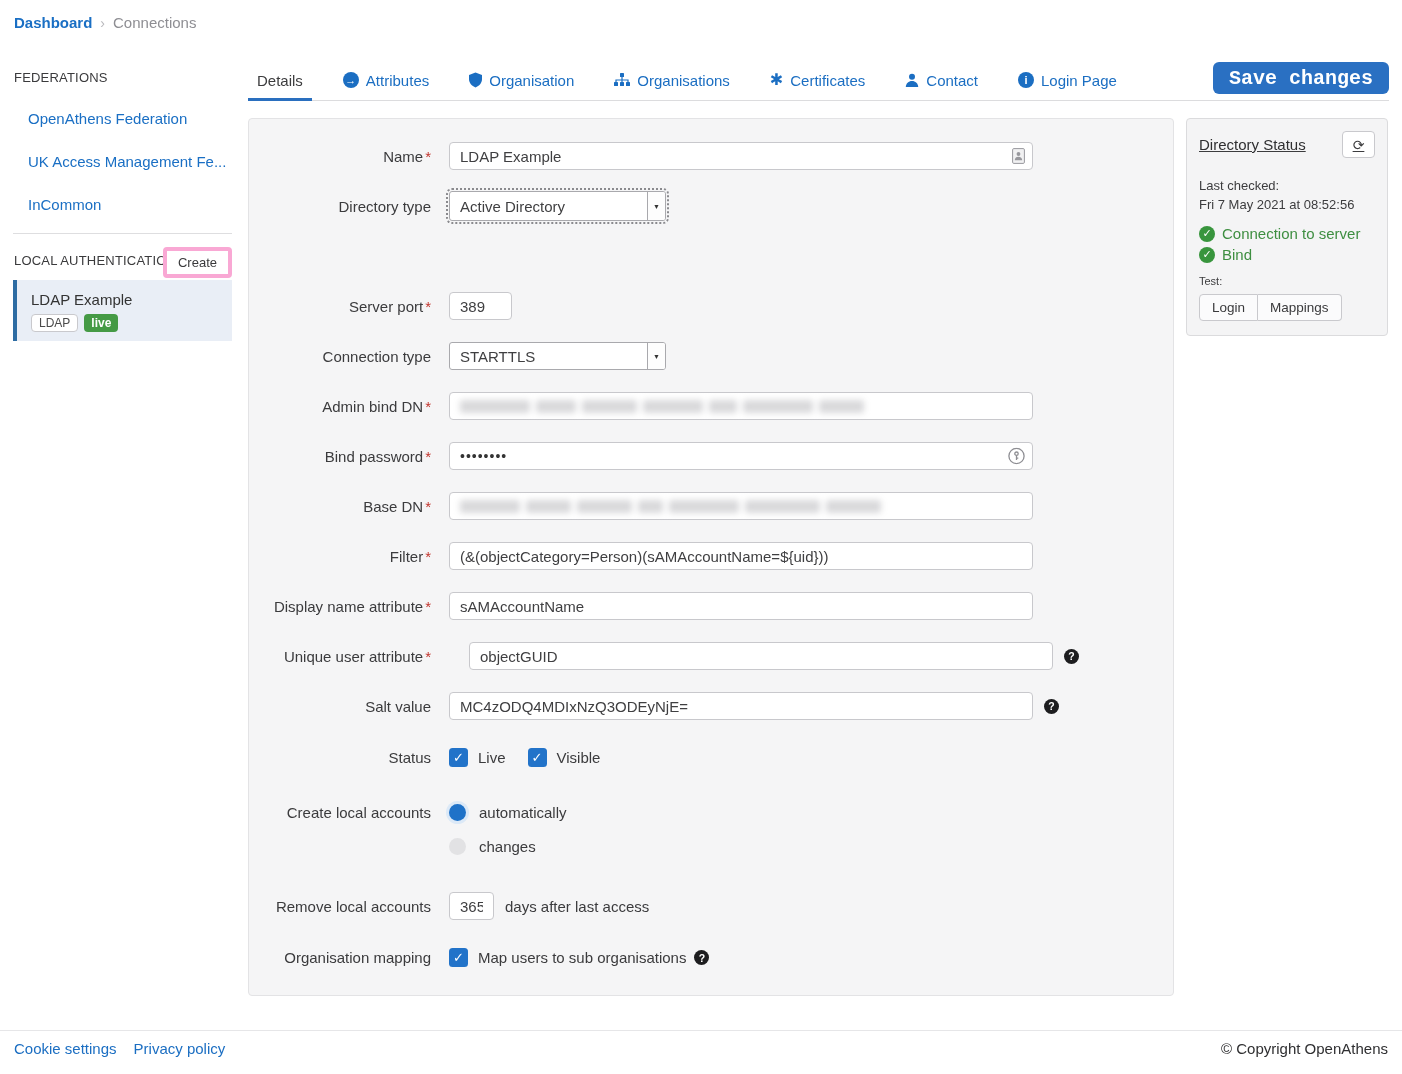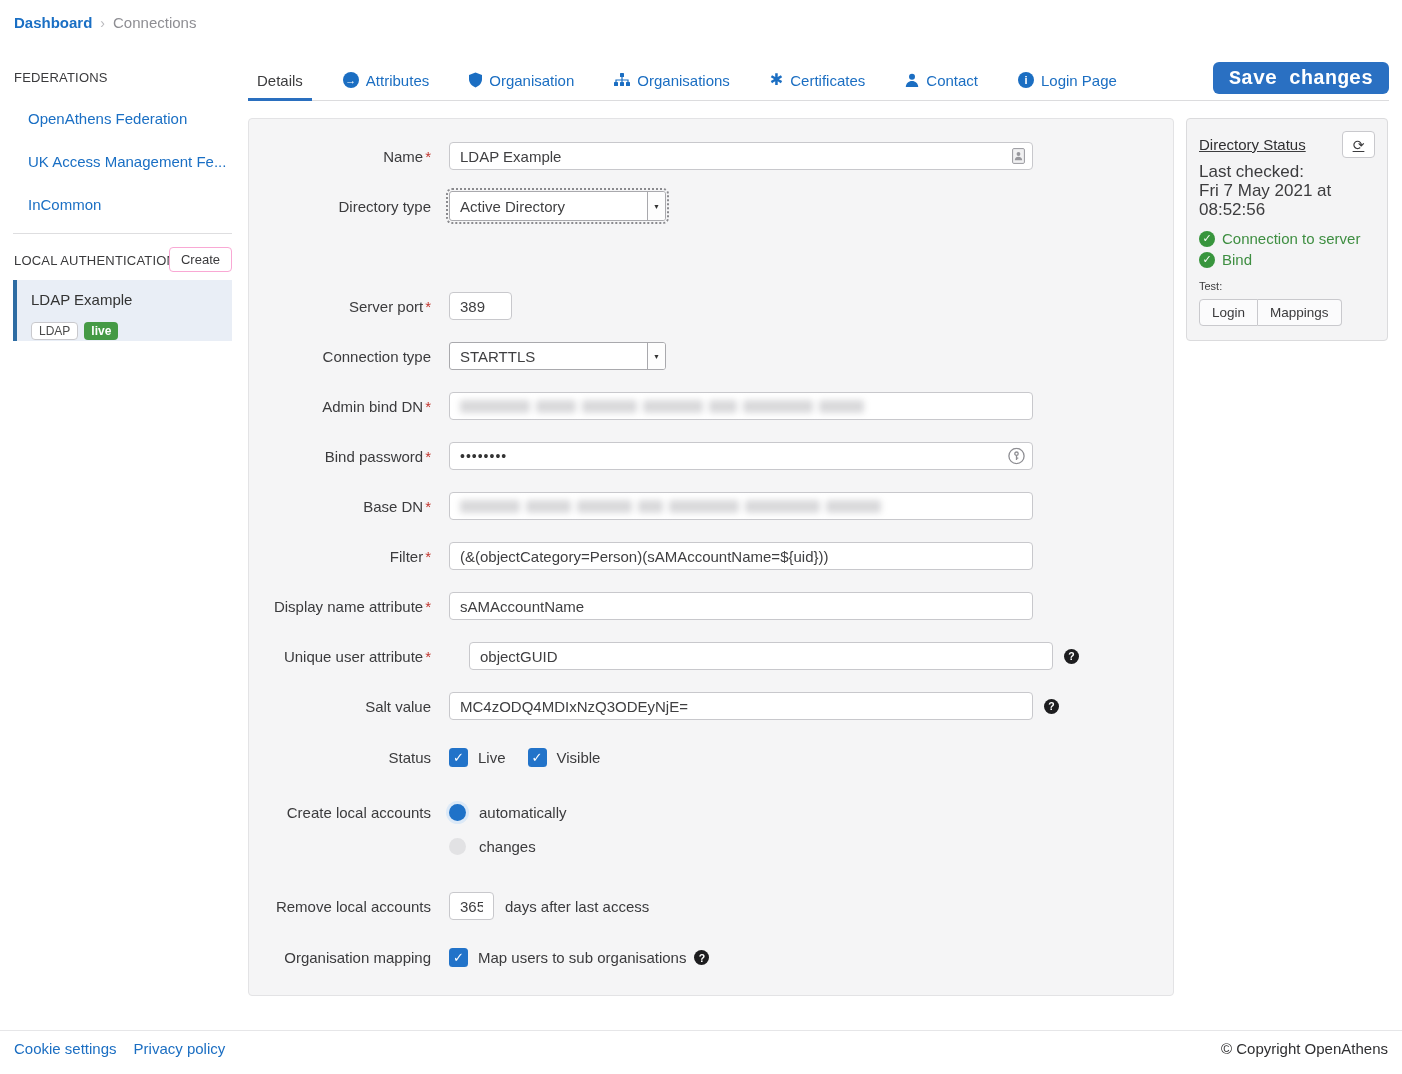--- a/index.html
+++ b/index.html
@@ -12,25 +12,25 @@
   .bc-link { color:#1a6fc4; font-weight:600; cursor:pointer; }
   .bc-sep { color:#b9b9bd; font-size:14px; }
   .bc-current { color:#8e8e93; }
 
   
   .sidebar { position:absolute; left:0; top:60px; width:232px; }
   .side-heading { position:absolute; left:14px; font-size:13px; color:#3a3a3c; letter-spacing:.2px; }
   .side-link { position:absolute; left:28px; font-size:15px; color:#1a6fc4; cursor:pointer; white-space:nowrap; }
   .side-divider { position:absolute; left:13px; width:219px; height:0; border-top:1px solid #dedee0; }
   .create-btn { position:absolute; right:0; top:187px; font-size:13px; color:#3a3a3c; background:#fff;
-    border:1px solid #f9a8d4; border-radius:4px; padding:4px 11px; cursor:pointer; }
+    border:4px solid #f9a8d4; border-radius:4px; padding:4px 11px; cursor:pointer; }
   .conn-item { position:absolute; left:13px; top:220px; width:219px; height:61px; background:#e9eef6;
     border-left:4px solid #2d6ca3; padding:11px 0 0 14px; cursor:pointer; }
   .conn-name { font-size:15px; color:#333; }
-  .badges { display:flex; gap:6px; margin-top:14px; }
+  .badges { display:flex; gap:6px; margin-top:6px; }
   .badge-type { font-size:12px; color:#4a4a4a; background:#fff; border:1px solid #c9c9cd; border-radius:4px; padding:1px 7px; }
   .badge-live { font-size:12px; color:#fff; background:#459a45; border-radius:4px; padding:2px 7px; font-weight:600; }
 
   
   .tabbar { position:absolute; left:248px; top:60px; width:1141px; height:41px;
     border-bottom:1px solid #dcdcde; display:flex; align-items:center; gap:22px; }
   .tab { position:relative; display:flex; align-items:center; gap:7px; font-size:15px; color:#1b6ec2;
     padding:0 9px; height:100%; cursor:pointer; }
   .tab.active { color:#3c3c3e; }
   .tab.active::after { content:""; position:absolute; left:0; right:0; bottom:-1px; height:3px; background:#2a6fbf; }
@@ -86,21 +86,21 @@
   .suffix { font-size:15px; color:#3b3b3d; margin-left:11px; }
 
   
   .status-panel { position:absolute; left:1186px; top:118px; width:202px; background:#f4f4f5;
     border:1px solid #dbdbdd; border-radius:4px; padding:12px 12px 14px; }
   .sp-head { display:flex; justify-content:space-between; align-items:center;text-decoration:underline; }
   .sp-title { font-size:15px; color:#2f2f31; }
   .refresh-btn { width:33px; height:27px; background:#fff; border:1px solid #c9c9cd; border-radius:4px;
     display:flex; align-items:center; justify-content:center; cursor:pointer;
     font-family:"DejaVu Sans",sans-serif; font-size:14px; color:#3a3a3c; }
-  .sp-sub { font-size:17px; color:#3c3c3e; line-height:19px; margin-top:4px; }
+  .sp-sub { font-size:13px; color:#3c3c3e; line-height:19px; margin-top:18px; }
   .sp-checks { margin-top:9px; }
   .sp-check { display:flex; align-items:center; gap:7px; color:#3e8e41; font-size:15px; line-height:21px; }
   .gcheck { width:16px; height:16px; border-radius:50%; background:#38953d; color:#fff; font-size:11px; font-weight:700;
     display:inline-flex; align-items:center; justify-content:center; flex:none; font-family:"DejaVu Sans",sans-serif; }
   .sp-test { font-size:11px; color:#3c3c3e; margin-top:10px; }
   .btn-group { display:inline-flex; margin-top:7px; }
   .bg-btn { font-size:13.5px; color:#3a3a3c; background:#fbfbfc; border:1px solid #c9c9cd; padding:5px 12px; cursor:pointer; }
   .bg-btn:first-child { border-radius:4px 0 0 4px; }
   .bg-btn:last-child { border-radius:0 4px 4px 0; border-left:none; }
 

